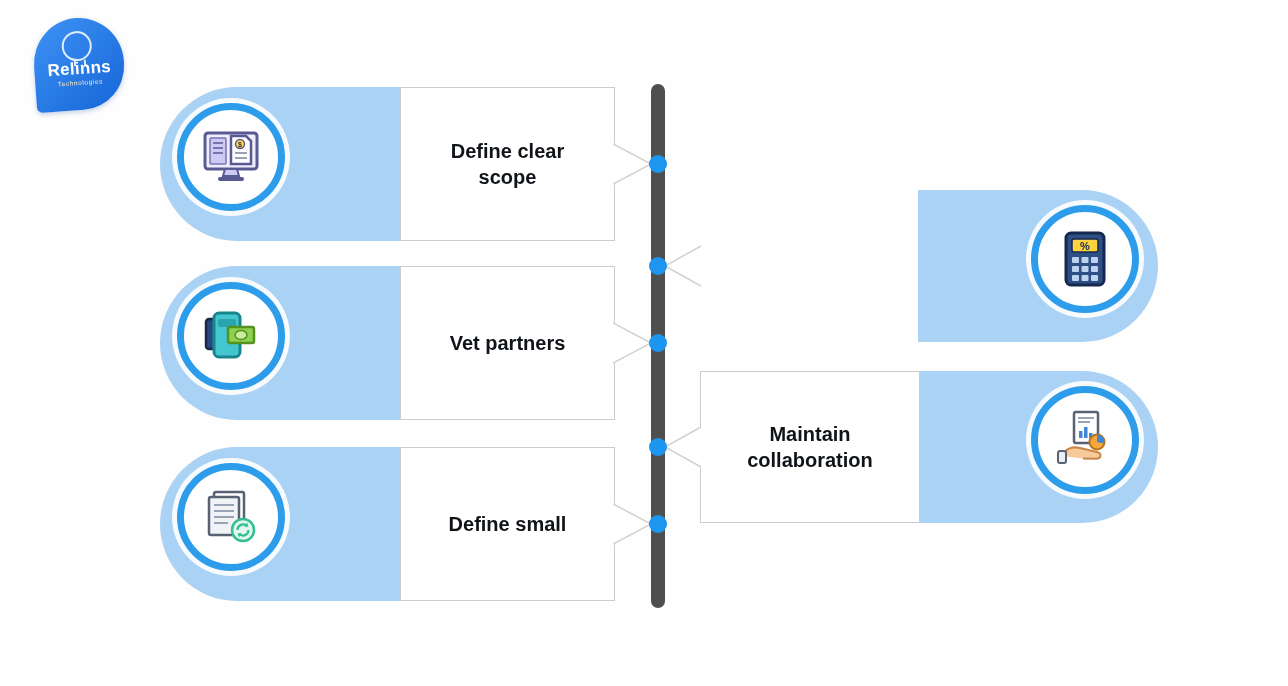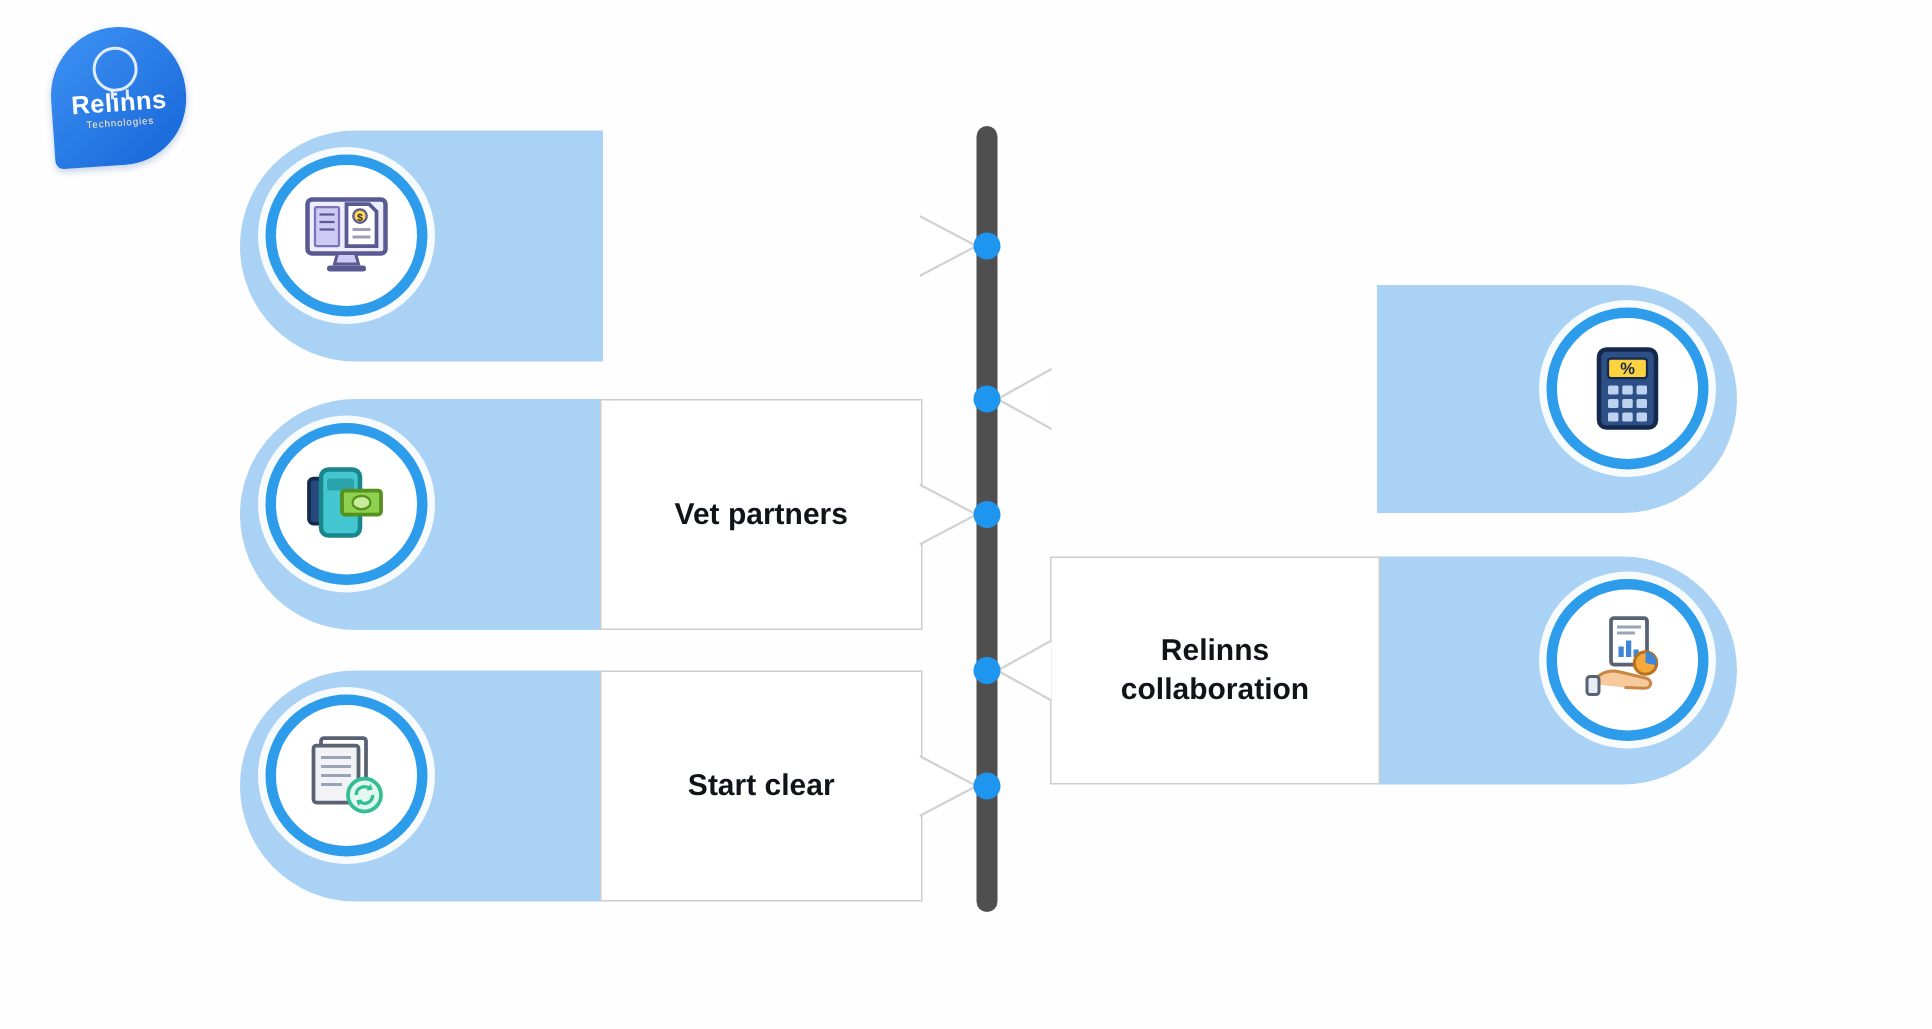--- a/index.html
+++ b/index.html
@@ -114,20 +114,23 @@
         <line x1="15" y1="24" x2="25" y2="24" stroke="#5a5a93" stroke-width="1.5"></line>
         <line x1="15" y1="29" x2="25" y2="29" stroke="#5a5a93" stroke-width="1.5"></line>
         <path d="M33 12 h15 l5 5 v23 h-20 z" fill="#ffffff" stroke="#5a5a93" stroke-width="2.5"></path>
         <circle cx="42" cy="20" r="4.5" fill="#ffd84f" stroke="#5a5a93" stroke-width="1.5"></circle>
         <text x="42" y="23" text-anchor="middle" font-size="7" font-weight="bold" fill="#333333">$</text>
         <line x1="37" y1="29" x2="49" y2="29" stroke="#9aa0b8" stroke-width="2"></line>
         <line x1="37" y1="34" x2="49" y2="34" stroke="#9aa0b8" stroke-width="2"></line>
         <path d="M27 45 h12 l2 7 h-16 z" fill="#cfcaf4" stroke="#5a5a93" stroke-width="2"></path>
         <rect x="20" y="53" width="26" height="4" rx="2" fill="#5a5a93"></rect>
       </svg>
+    </div>
+    <div class="label-box">
+      <span>Define clear scope</span>
     </div>
     <svg class="arrow" width="40" height="44" viewBox="0 0 40 44">
       <path d="M0 2 L38 22 L0 42" fill="#ffffff" stroke="#d2d2d2" stroke-width="1.5"></path>
     </svg>
   </div>
 
   <div class="row right" style="top:190px">
     <div class="pill"></div>
     <div class="circle">
       <svg width="66" height="66" viewBox="0 0 66 66">
@@ -181,21 +184,21 @@
         <rect x="27" y="24" width="3.5" height="7" fill="#3f86d8"></rect>
         <rect x="32" y="20" width="3.5" height="11" fill="#3f86d8"></rect>
         <rect x="37" y="26" width="3.5" height="5" fill="#3f86d8"></rect>
         <circle cx="45" cy="35" r="7.5" fill="#f5a93c" stroke="#b9731d" stroke-width="2"></circle>
         <path d="M45 35 L45 27.5 A7.5 7.5 0 0 1 52.3 36.5 Z" fill="#3f86d8"></path>
         <path d="M10 49 c3 -7 10 -10 18 -8 l17 4 c5 1.2 4.5 7 -1 6.8 l-13 -0.4" fill="#f7c99b" stroke="#c98747" stroke-width="2"></path>
         <rect x="6" y="44" width="8" height="12" rx="2" fill="#e8eef6" stroke="#596273" stroke-width="2"></rect>
       </svg>
     </div>
     <div class="label-box">
-      <span>Relinns collaboration</span>
+      <span>Maintain collaboration</span>
     </div>
     <svg class="arrow" width="40" height="44" viewBox="0 0 40 44">
       <path d="M38 2 L2 22 L38 42" fill="#ffffff" stroke="#d2d2d2" stroke-width="1.5"></path>
     </svg>
   </div>
 
   <div class="row left" style="top:447px">
     <div class="pill"></div>
     <div class="circle">
       <svg width="66" height="66" viewBox="0 0 66 66">
@@ -206,20 +209,20 @@
         <line x1="16" y1="33" x2="36" y2="33" stroke="#9aa3b5" stroke-width="2"></line>
         <line x1="16" y1="39" x2="30" y2="39" stroke="#9aa3b5" stroke-width="2"></line>
         <circle cx="45" cy="46" r="11" fill="#e2f7ee" stroke="#33bf93" stroke-width="2.5"></circle>
         <path d="M39.5 46 a5.5 5.5 0 0 1 9.5 -3.8" fill="none" stroke="#33bf93" stroke-width="2.2"></path>
         <path d="M50.5 46 a5.5 5.5 0 0 1 -9.5 3.8" fill="none" stroke="#33bf93" stroke-width="2.2"></path>
         <path d="M49 38.5 l1.5 4 l-4 0.5 z" fill="#33bf93"></path>
         <path d="M41 53.5 l-1.5 -4 l4 -0.5 z" fill="#33bf93"></path>
       </svg>
     </div>
     <div class="label-box">
-      <span>Start clear</span>
+      <span>Define small</span>
     </div>
     <svg class="arrow" width="40" height="44" viewBox="0 0 40 44">
       <path d="M0 2 L38 22 L0 42" fill="#ffffff" stroke="#d2d2d2" stroke-width="1.5"></path>
     </svg>
   </div>
 
 </div>
 
 </body></html>

